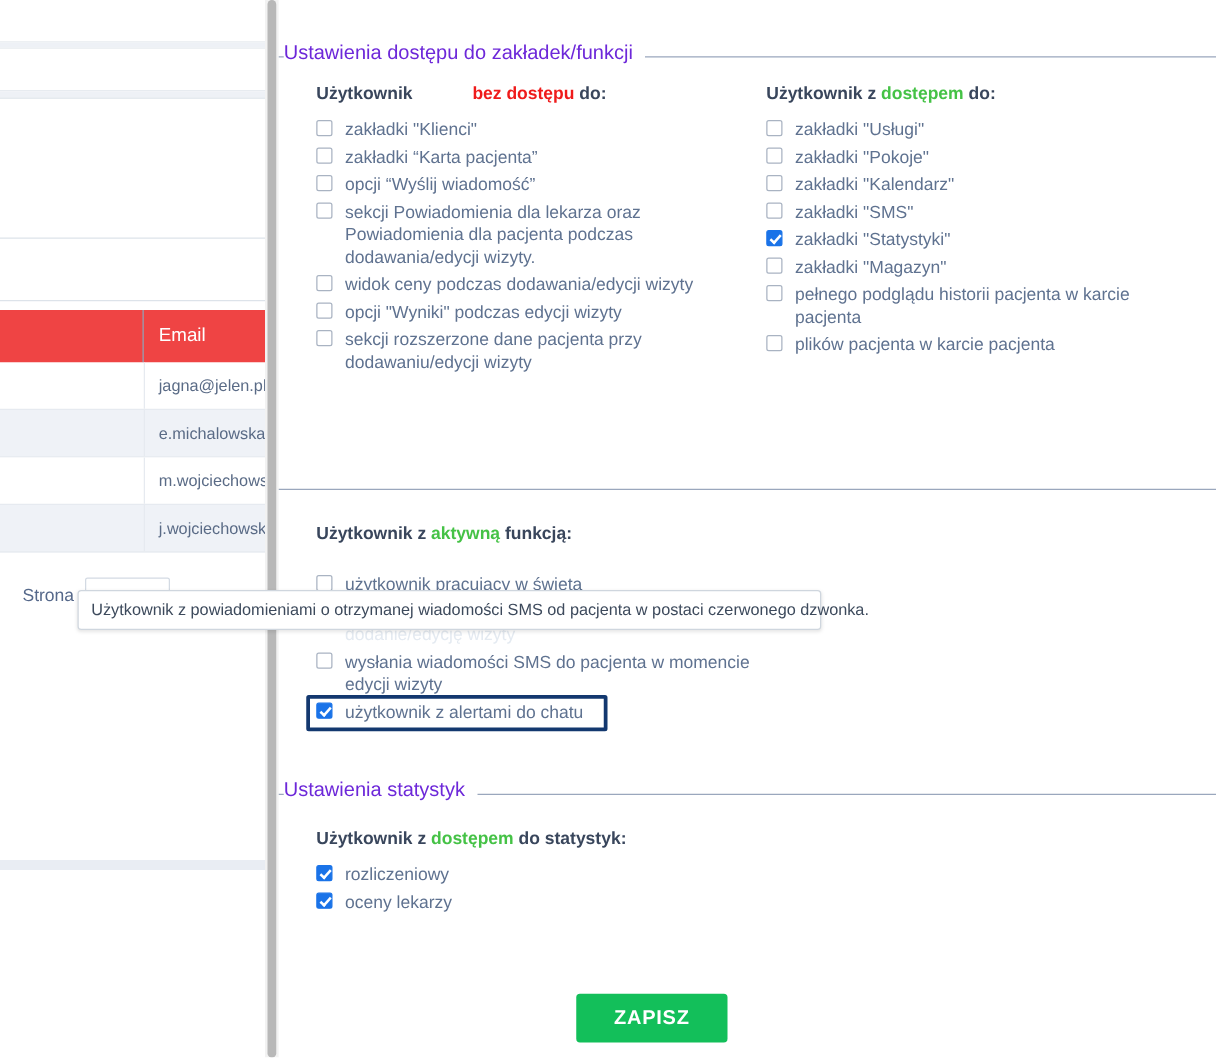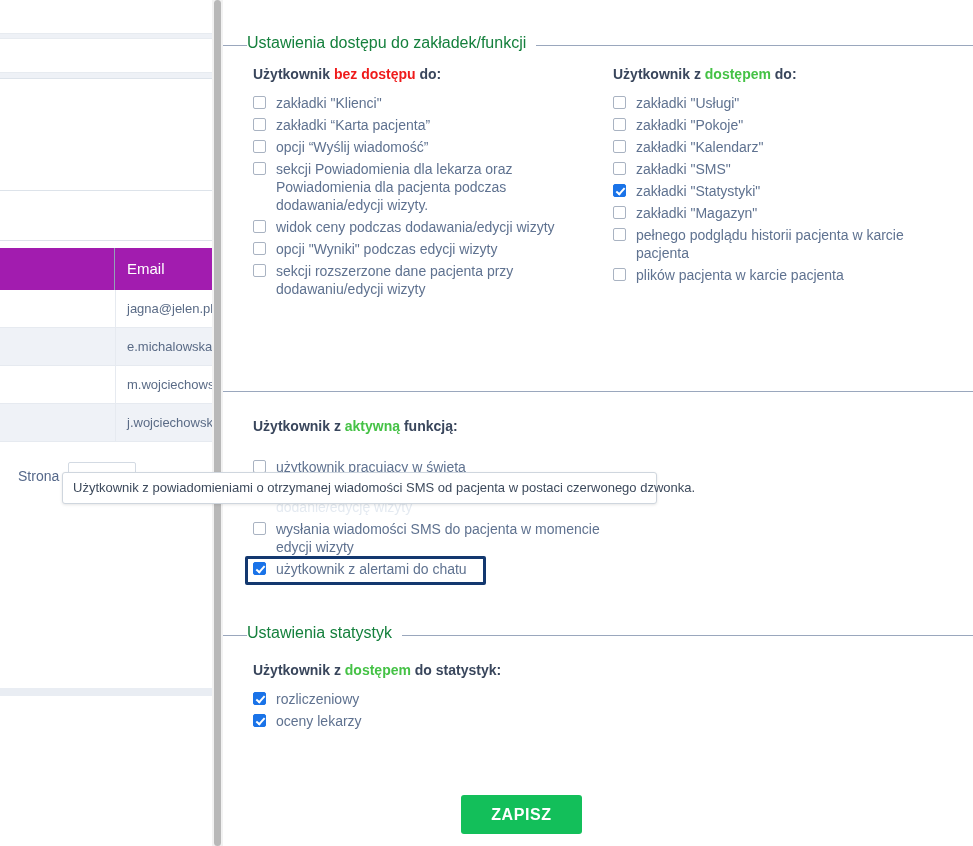--- a/index.html
+++ b/index.html
@@ -16,21 +16,21 @@
   .bg-page {
     position: absolute; left: 0; top: 0; width: 222px; height: 846px;
     background: #ffffff; overflow: hidden;
   }
   .bg-rule { position:absolute; left:0; width: 222px; height:1px; background:#e7ebf0; }
   .bg-rule.thin { background:#dde3ea; }
   .bg-strip { position:absolute; left:0; width:222px; background:#eef1f6; }
 
   .bg-table { position: absolute; left: 0; top: 248px; width: 222px; }
   .bg-thead {
-    height: 42px; background: #a21caf; position: relative;
+    height: 42px; background: #ef4444; position: relative;
   }
   .bg-th {
     position: absolute; top: 0; height: 42px; line-height: 42px;
     color: #ffffff; font-size: 15px; padding-left: 12px;
   }
   .bg-th.c1 { left: 0; width: 115px; border-right: 1px solid #93a1b6; }
   .bg-th.c2 { left: 115px; width: 107px; }
   .bg-row {
     position: relative; height: 38px; border-bottom: 1px solid #e6eaf0;
     background: #ffffff;
@@ -71,33 +71,33 @@
   
   .modal {
     position: absolute; left: 223px; top: 0; width: 750px; height: 846px;
     background: #ffffff;
   }
 
   .section { position: absolute; left: 0; width: 750px; }
 
   .sec-head { position: relative; height: 22px; }
   .sec-head .title {
-    position: absolute; left: 24px; top: 0;
-    font-size: 16px; color: #15803d; white-space: nowrap;
+    position: absolute; left: 4px; top: 0;
+    font-size: 16px; color: #6d28d9; white-space: nowrap;
     background: #fff; padding-right: 10px; z-index: 2;
   }
   .sec-head .rule {
     position: absolute; left: 0; right: 0; top: 11px; height: 1px;
     background: #9aa7bd;
   }
 
   .col-head {
     font-size: 14px; font-weight: bold; color: #39465c;
   }
-  .col-head .hl-red { color: #ef1b1b; }
+  .col-head .hl-red { color: #ef1b1b; margin-left: 44px; }
   .col-head .hl-green { color: #45c246; }
 
   .cb-list { margin: 0; padding: 0; list-style: none; }
   .cb-item {
     position: relative; padding-left: 23px; margin-bottom: 4px;
     font-size: 14px; color: #5f7290; line-height: 18px;
   }
   .cb-box {
     position: absolute; left: 0; top: 2px;
     width: 13px; height: 13px; border: 1px solid #a9b3c2;

